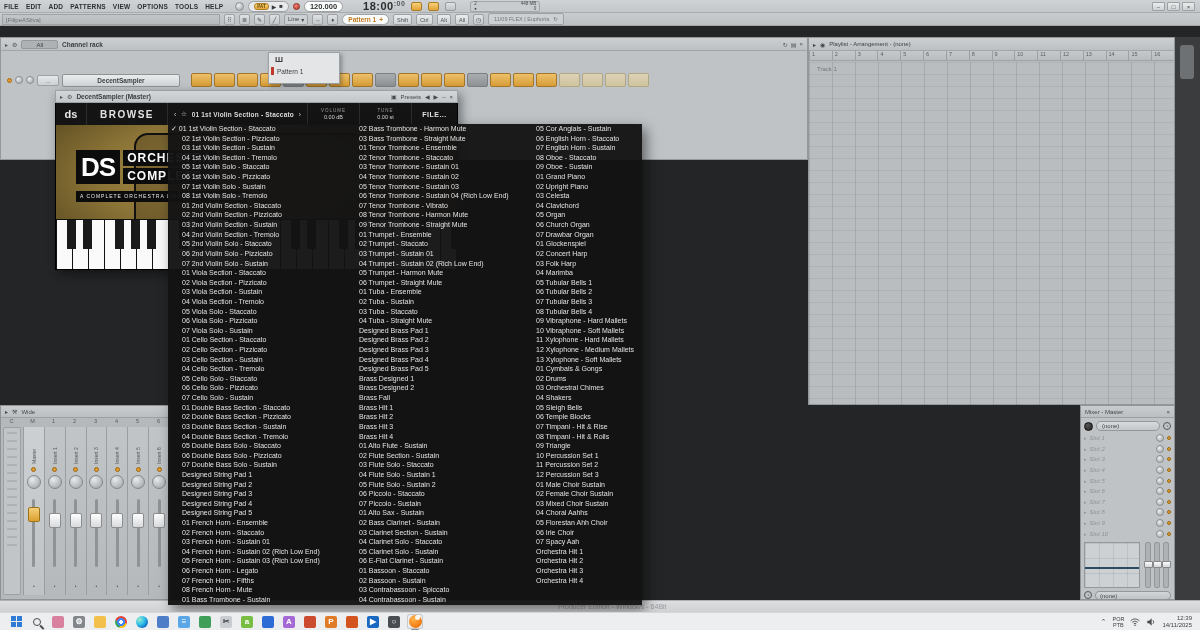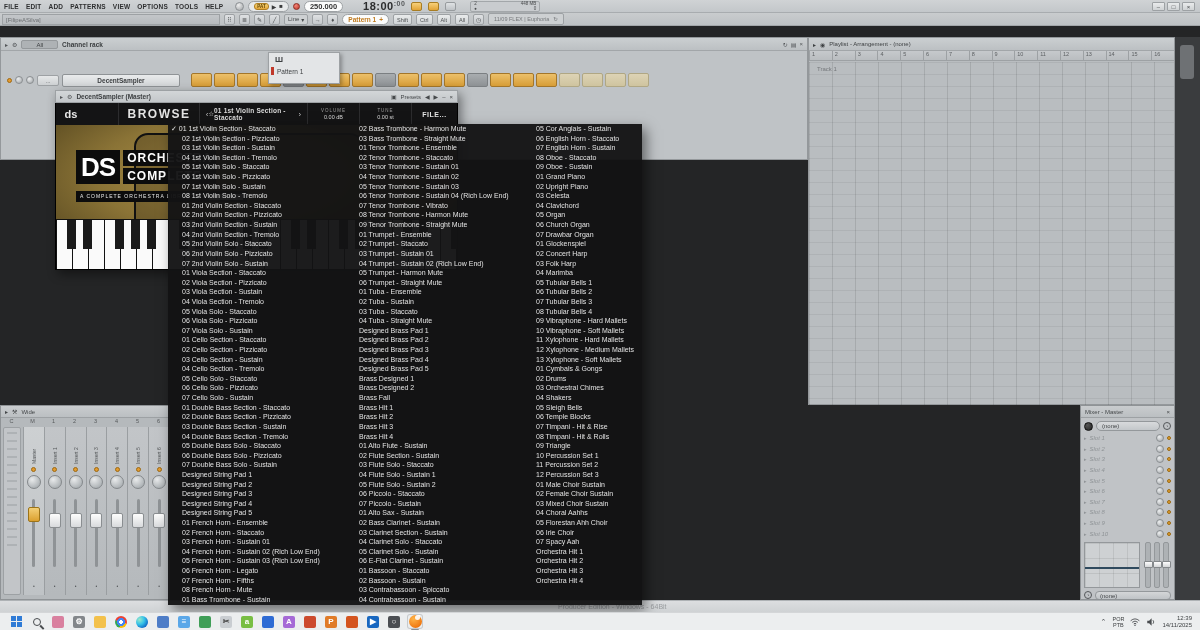--- a/index.html
+++ b/index.html
@@ -96,21 +96,21 @@
 
   
   #plugin { left:55px; top:90px; width:403px; height:180px; z-index:2; box-shadow:3px 4px 10px rgba(0,0,0,.45); }
   .pg-title { height:13px; background:linear-gradient(#d3d6d8,#c3c7ca); border:1px solid #9da1a4;
     display:flex; align-items:center; gap:4px; padding:0 4px; }
   .pg-title .t { font-size:6.5px; font-weight:700; color:#3b3e40; }
   .pg-title .right { margin-left:auto; display:flex; align-items:center; gap:4px; font-size:6px; color:#45484a; }
   .pg-toolbar { height:22px; background:#141415; display:flex; align-items:stretch; border-left:1px solid #000; border-right:1px solid #000; }
   .ds-logo { width:30px; display:flex; align-items:center; justify-content:center; color:#e8e8e8; font-size:11px; font-weight:700; }
   .pg-browse { width:82px; display:flex; align-items:center; justify-content:center; color:#e3e3e3;
-    font-size:12px; font-weight:700; letter-spacing:1.5px; border-left:1px solid #2c2c2e; border-right:1px solid #2c2c2e;margin-left:32px; }
+    font-size:10px; font-weight:700; letter-spacing:1.5px; border-left:1px solid #2c2c2e; border-right:1px solid #2c2c2e; }
   .pg-nav { flex:1; display:flex; align-items:center; justify-content:space-between; padding:0 6px; color:#ddd; font-size:6.5px; }
   .pg-nav .name { font-weight:700; letter-spacing:.2px; }
   .pg-box { width:52px; border-left:1px solid #2c2c2e; display:flex; flex-direction:column; align-items:center; justify-content:center; gap:1px; }
   .pg-box .lab { font-size:4.5px; letter-spacing:1px; color:#9a9a9a; }
   .pg-box .val { font-size:5.5px; color:#d8d8d8; }
   .pg-file { width:46px; border-left:1px solid #2c2c2e; display:flex; align-items:center; justify-content:center;
     color:#e3e3e3; font-size:7px; font-weight:700; letter-spacing:.5px; }
   .pg-body { position:relative; height:145px; border:1px solid #000; border-top:none; overflow:hidden;
     background:radial-gradient(ellipse at 45% 35%, #b89a4d 0%, #8a7336 45%, #4a3d1a 85%, #2c2410 100%); }
   .brand { position:absolute; left:20px; top:25px; display:flex; gap:3px; }
@@ -229,21 +229,21 @@
       <span>HELP</span>
     </div>
   <div id="transport">
     <span class="knob-sm"></span>
     <span class="trans-pill">
       <span class="pat-chip">PAT</span>
       <span class="tbtn">▶</span>
       <span class="tbtn">■</span>
     </span>
     <span class="rec-dot"></span>
-    <span class="bpm-pill">250.000</span>
+    <span class="bpm-pill">120.000</span>
     <span class="time-big">
       <span>18:00</span><span class="time-small">:00</span>
     </span>
     <span class="amber-sq"></span>
     <span class="amber-sq"></span>
     <span class="gray-sq"></span>
     <div id="monitor">
       <div>
           <span>2</span>
           <span>448 MB</span>

